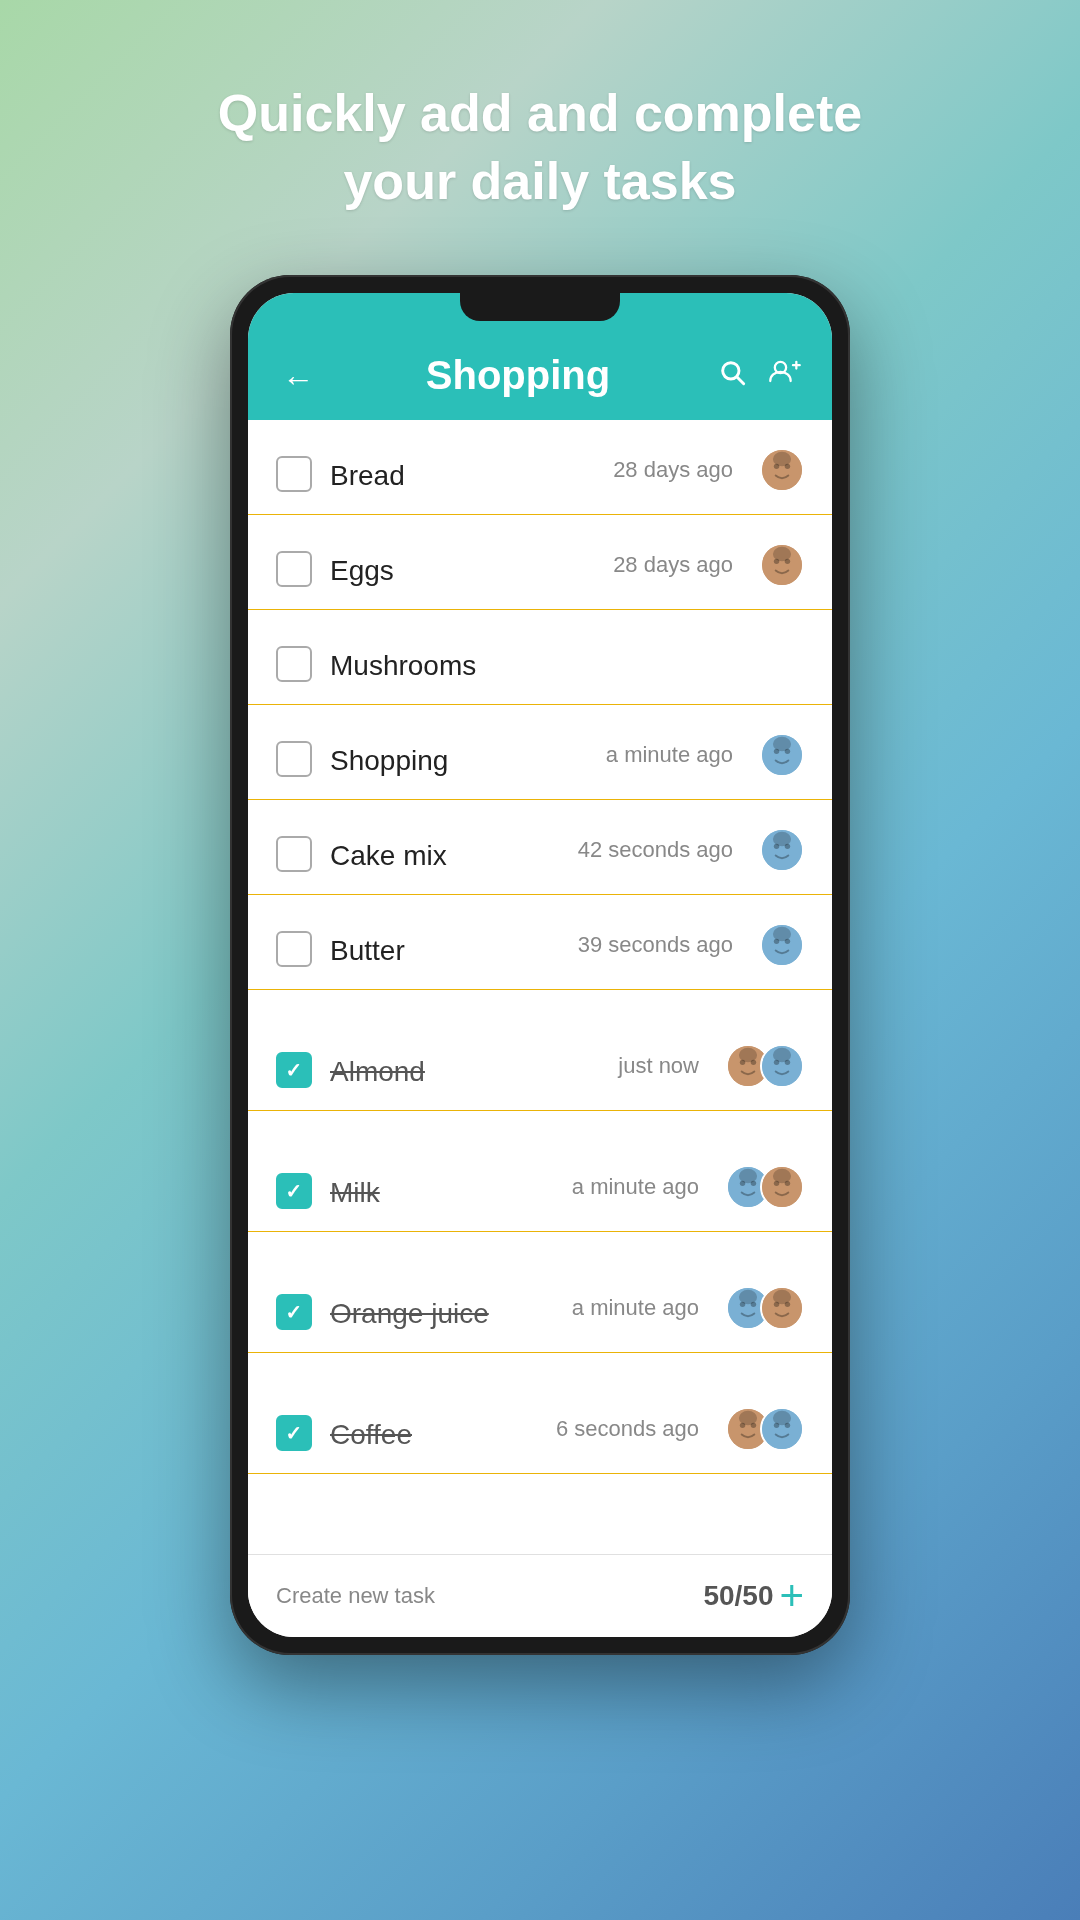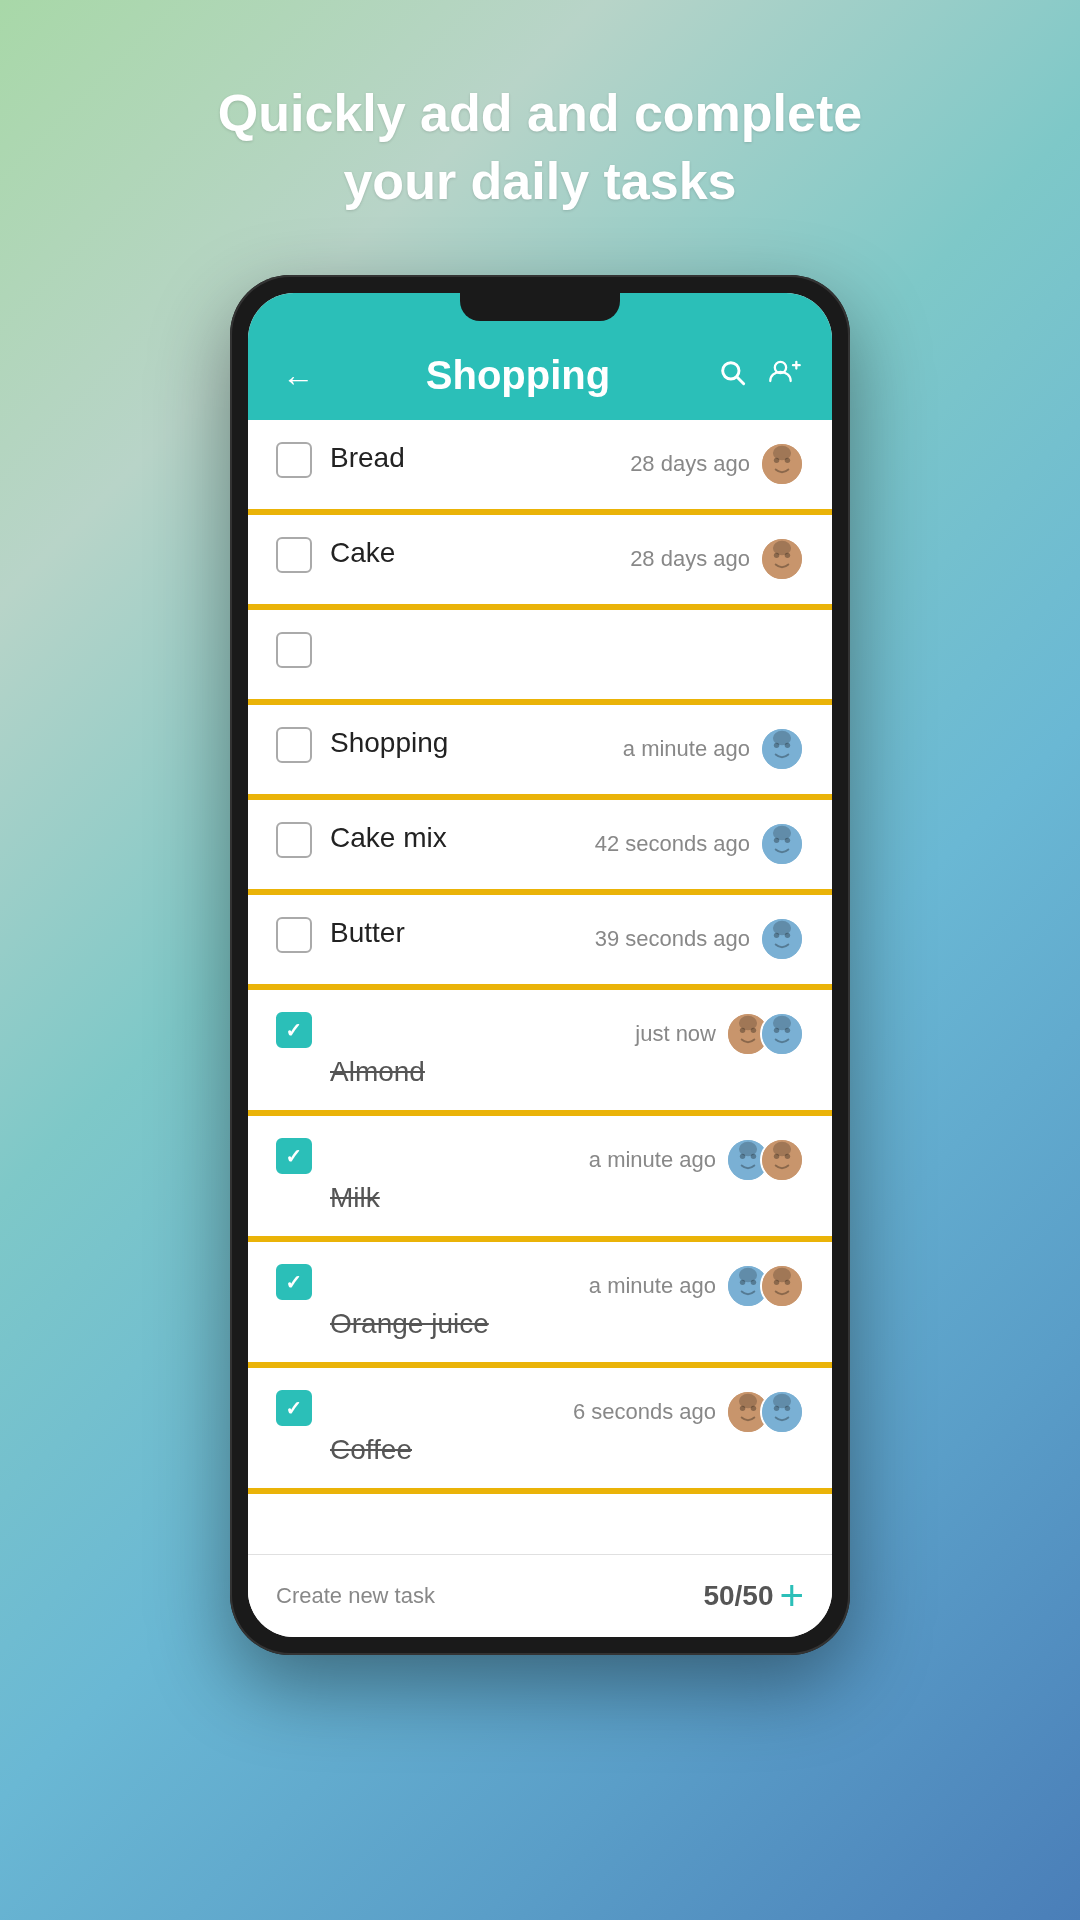--- a/index.html
+++ b/index.html
@@ -110,23 +110,23 @@
     }
 
     .task-list {
       flex: 1;
       overflow-y: auto;
       background: white;
     }
 
     .task-item {
       display: flex;
-      align-items: flex-start;
+      align-items: flex-end;
       padding: 22px 28px;
-      border-bottom: 6px solid #eab308;
+      border-bottom: 1px solid #eab308;
       gap: 18px;
       min-height: 95px;
     }
 
     .checkbox {
       width: 36px;
       height: 36px;
       border: 2.5px solid #aaa;
       border-radius: 6px;
       flex-shrink: 0;
@@ -155,21 +155,21 @@
 
     .task-name.strikethrough {
       text-decoration: line-through;
       color: #555;
       margin-top: 44px;
     }
 
     .task-meta {
       display: flex;
       align-items: center;
-      gap: 10px;
+      gap: 27px;
     }
 
     .task-time {
       font-size: 22px;
       color: #888;
     }
 
     .avatar-group {
       display: flex;
     }
@@ -284,38 +284,39 @@
     <circle cx="28" cy="18" r="3" fill="rgba(0,0,0,0.3)"></circle>
     <path d="M15 28 Q22 34 29 28" stroke="rgba(0,0,0,0.3)" stroke-width="2" fill="none" stroke-linecap="round"></path>
     <ellipse cx="22" cy="10" rx="10" ry="8" fill="rgba(0,0,0,0.2)"></ellipse>
   </svg>
                   </div>
                 </div>
               </div>
             </div>
             <div class="task-item">
               <div class="checkbox"></div>
-              <span class="task-name">Cake</span>
+              <span class="task-name">Eggs</span>
               <div class="task-meta">
                 <span class="task-time">28 days ago</span>
                 <div class="avatar-group">
                   <div class="avatar" style="background: rgb(200, 149, 108);">
                     <svg class="face-svg" viewBox="0 0 44 44">
     <circle cx="22" cy="22" r="22" fill="#c8956c"></circle>
     <circle cx="16" cy="18" r="3" fill="rgba(0,0,0,0.3)"></circle>
     <circle cx="28" cy="18" r="3" fill="rgba(0,0,0,0.3)"></circle>
     <path d="M15 28 Q22 34 29 28" stroke="rgba(0,0,0,0.3)" stroke-width="2" fill="none" stroke-linecap="round"></path>
     <ellipse cx="22" cy="10" rx="10" ry="8" fill="rgba(0,0,0,0.2)"></ellipse>
   </svg>
                   </div>
                 </div>
               </div>
             </div>
             <div class="task-item">
               <div class="checkbox"></div>
+              <span class="task-name">Mushrooms</span>
             </div>
             <div class="task-item">
               <div class="checkbox"></div>
               <span class="task-name">Shopping</span>
               <div class="task-meta">
                 <span class="task-time">a minute ago</span>
                 <div class="avatar-group">
                   <div class="avatar" style="background: rgb(122, 176, 212);">
                     <svg class="face-svg" viewBox="0 0 44 44">
     <circle cx="22" cy="22" r="22" fill="#7ab0d4"></circle>

